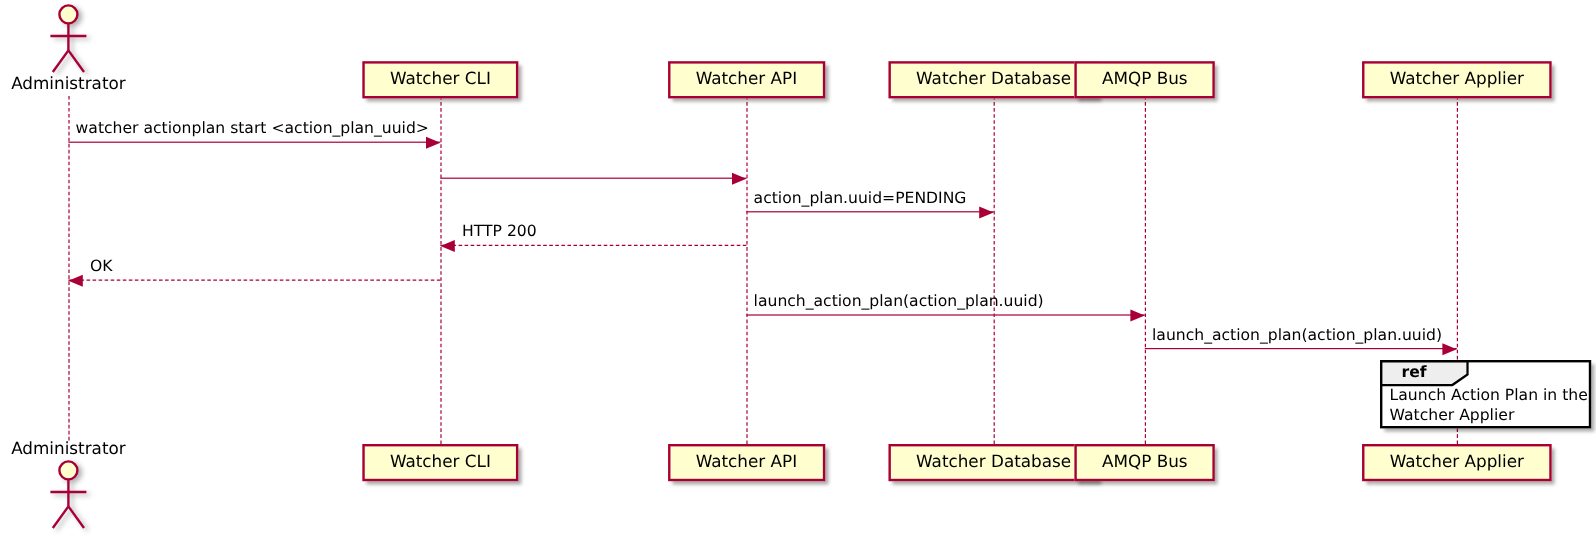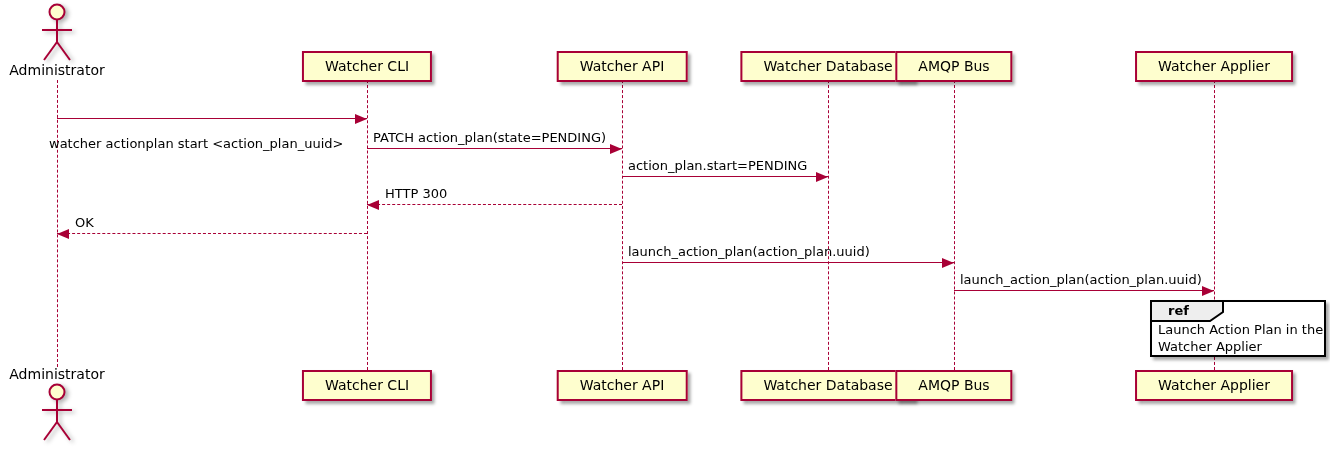--- a/index.html
+++ b/index.html
@@ -109,30 +109,29 @@
     <div class="participant-box" style="left: 622px; top: 51px;">Watcher API</div>
     <div class="participant-box" style="left: 622px; top: 370px;">Watcher API</div>
     <div class="participant-box" style="left: 828px; top: 51px;">Watcher Database</div>
     <div class="participant-box" style="left: 828px; top: 370px;">Watcher Database</div>
     <div class="participant-box" style="left: 954px; top: 51px;">AMQP Bus</div>
     <div class="participant-box" style="left: 954px; top: 370px;">AMQP Bus</div>
     <div class="participant-box" style="left: 1214px; top: 51px;">Watcher Applier</div>
     <div class="participant-box" style="left: 1214px; top: 370px;">Watcher Applier</div>
     <div class="msg-line solid" style="left: 57px; top: 118px; width: 310px;"></div>
     <div class="arrowhead arrow-right" style="left: 355px; top: 114px;"></div>
-    <div class="msg-label" style="left: 49px; top: 100px; margin-top: 36px;">watcher actionplan start &lt;action_plan_uuid&gt;</div>
+    <div class="msg-label" style="left: 63px; top: 100px;">watcher actionplan start &lt;action_plan_uuid&gt;</div>
     <div class="msg-line solid" style="left: 367px; top: 148px; width: 255px;"></div>
     <div class="arrowhead arrow-right" style="left: 610px; top: 144px;"></div>
-    <div class="msg-label" style="left: 373px; top: 130px;">PATCH action_plan(state=PENDING)</div>
     <div class="msg-line solid" style="left: 622px; top: 176px; width: 206px;"></div>
     <div class="arrowhead arrow-right" style="left: 816px; top: 172px;"></div>
-    <div class="msg-label" style="left: 628px; top: 158px;">action_plan.start=PENDING</div>
+    <div class="msg-label" style="left: 628px; top: 158px;">action_plan.uuid=PENDING</div>
     <div class="msg-line dashed" style="left: 367px; top: 204px; width: 255px;"></div>
     <div class="arrowhead arrow-left" style="left: 367px; top: 200px;"></div>
-    <div class="msg-label" style="left: 385px; top: 186px;">HTTP 300</div>
+    <div class="msg-label" style="left: 385px; top: 186px;">HTTP 200</div>
     <div class="msg-line dashed" style="left: 57px; top: 233px; width: 310px;"></div>
     <div class="arrowhead arrow-left" style="left: 57px; top: 229px;"></div>
     <div class="msg-label" style="left: 75px; top: 215px;">OK</div>
     <div class="msg-line solid" style="left: 622px; top: 262px; width: 332px;"></div>
     <div class="arrowhead arrow-right" style="left: 942px; top: 258px;"></div>
     <div class="msg-label" style="left: 628px; top: 244px;">launch_action_plan(action_plan.uuid)</div>
     <div class="msg-line solid" style="left: 954px; top: 290px; width: 260px;"></div>
     <div class="arrowhead arrow-right" style="left: 1202px; top: 286px;"></div>
     <div class="msg-label" style="left: 960px; top: 272px;">launch_action_plan(action_plan.uuid)</div>
     <div class="ref-box" style="left: 1150px; top: 300px; width: 176px; height: 57px;">

